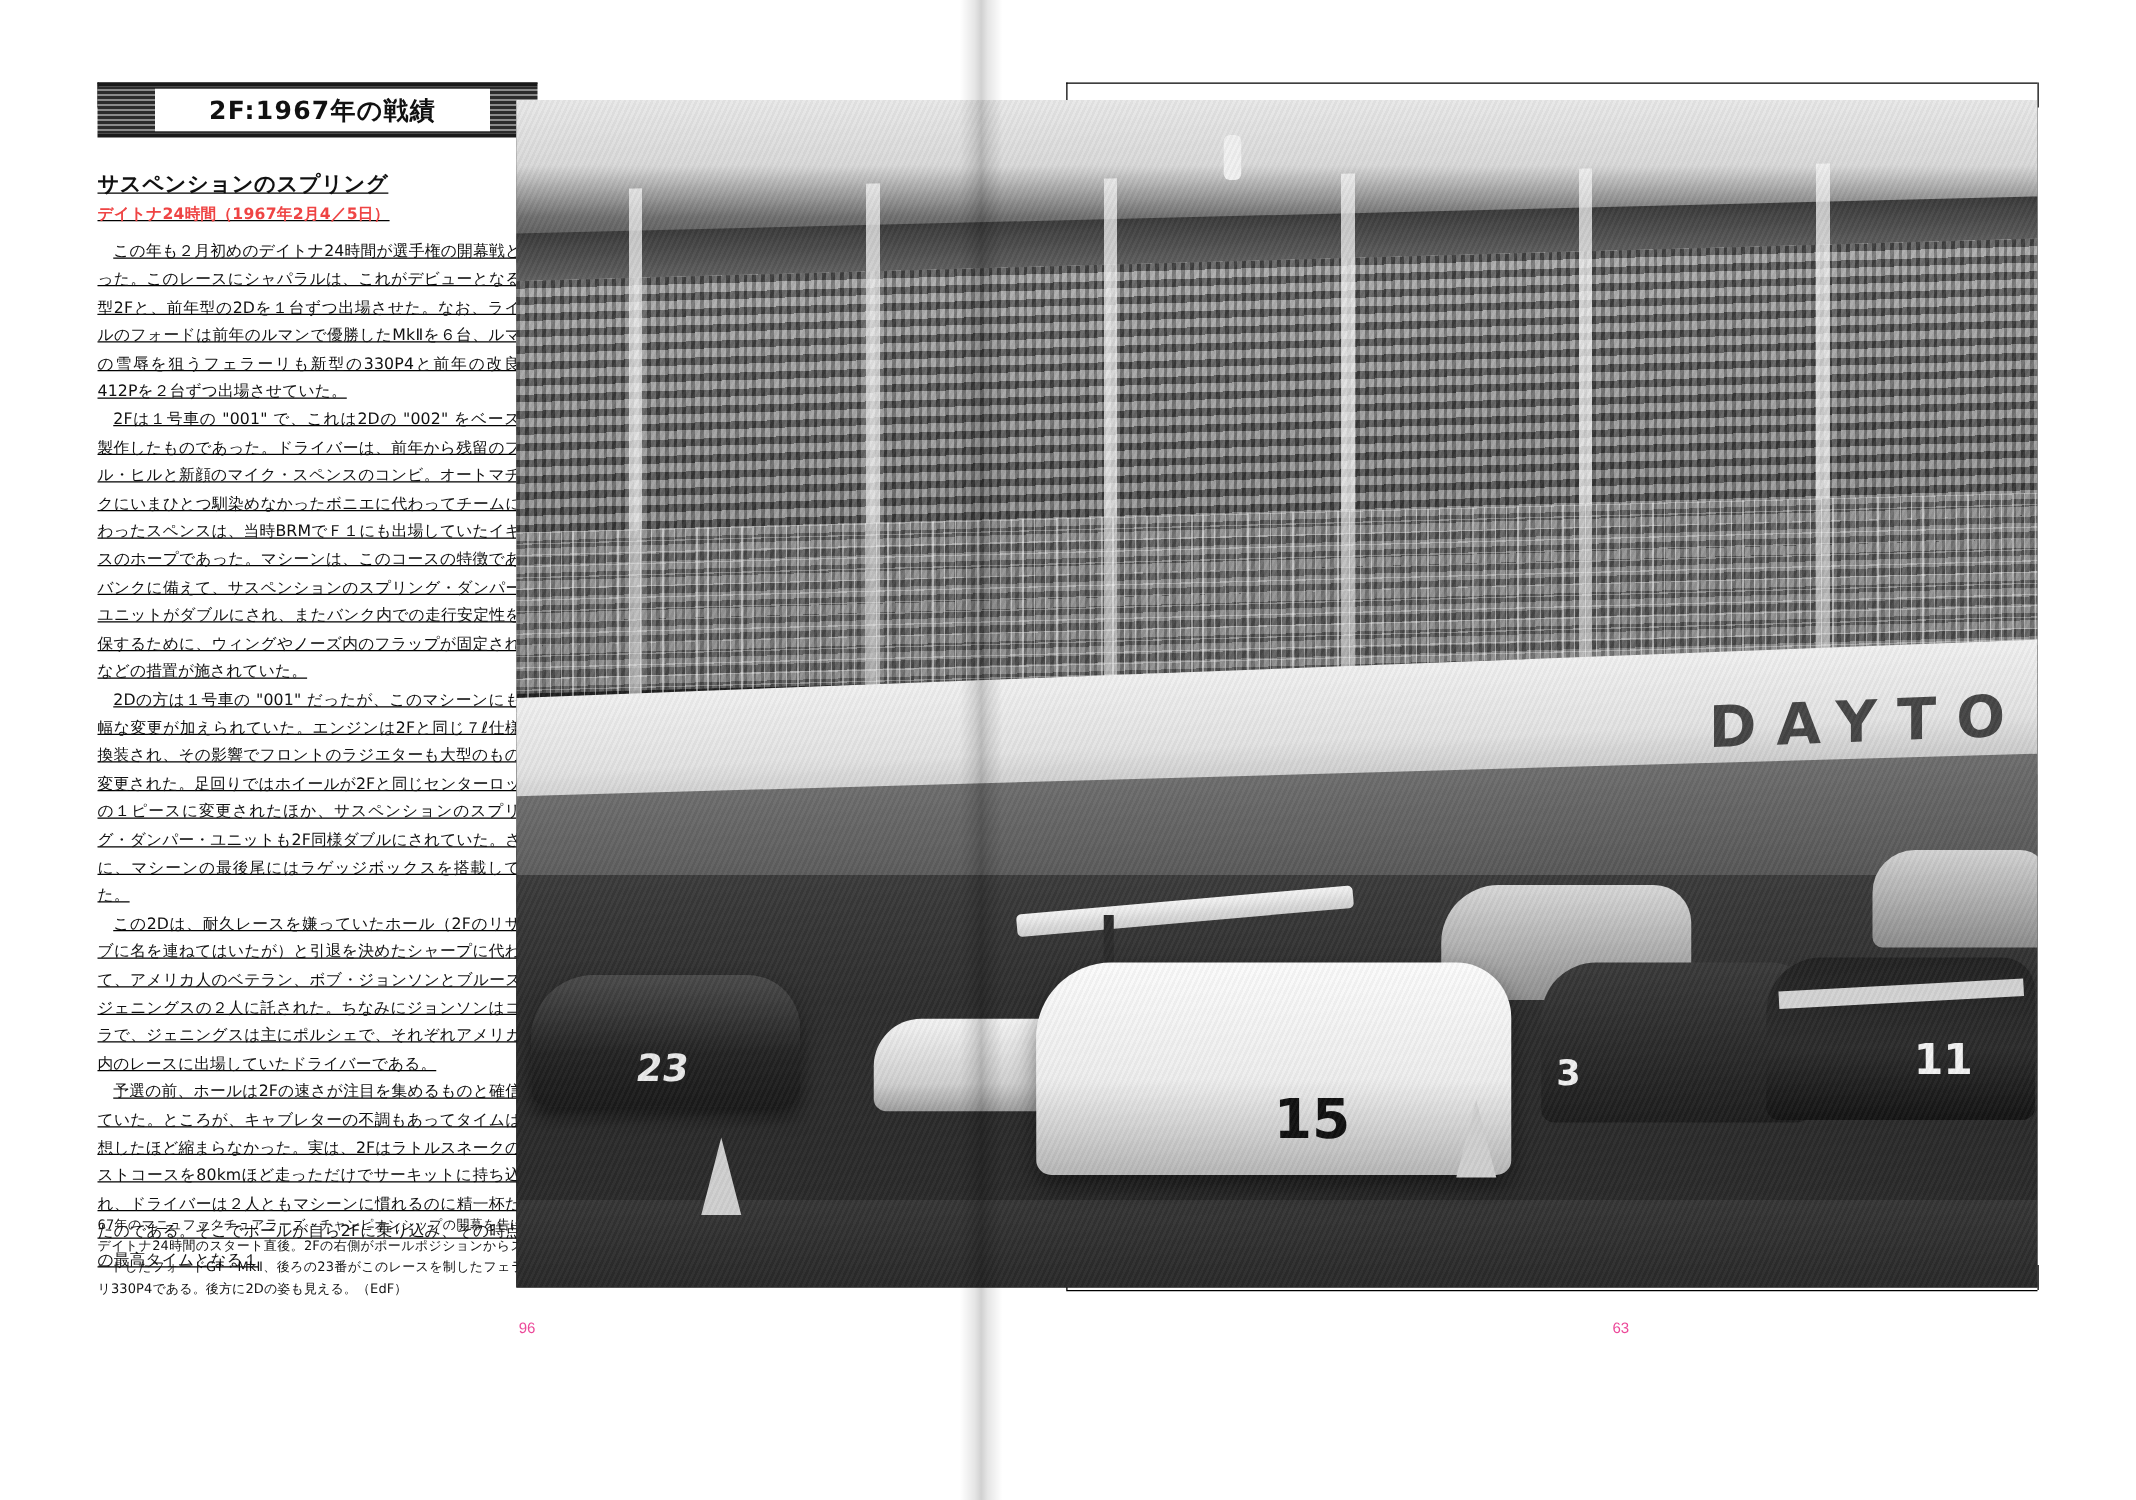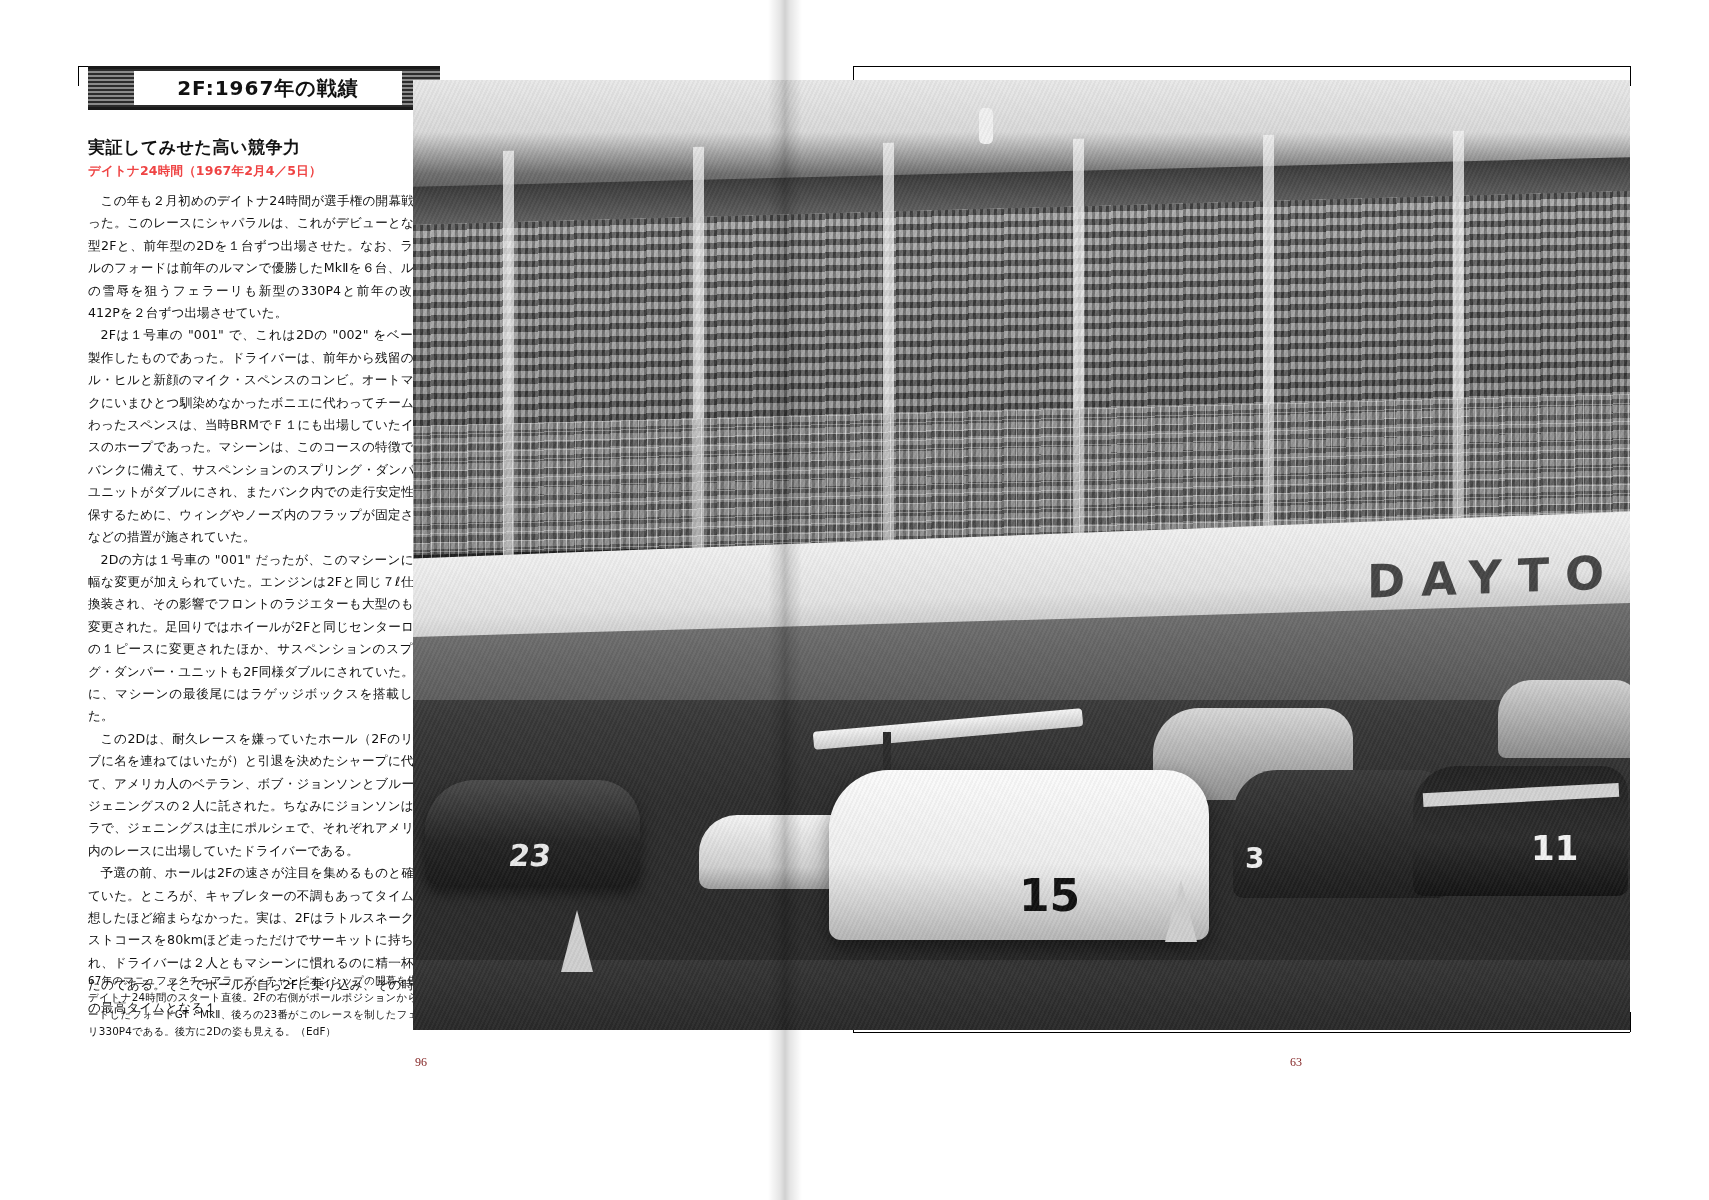--- a/index.html
+++ b/index.html
@@ -24,24 +24,25 @@
   .crop {
     position: absolute;
     background: #000;
   }
   .crop.h { height: 1px; }
   .crop.v { width: 1px; }
 
   
   .left-page {
     position: absolute;
-    left: 88px;
+    left: 78px;
     top: 66px;
     width: 352px;
     height: 966px;
+    text-decoration: underline;
   }
   .headline-bar {
     position: relative;
     height: 38px;
     border-top: 3px solid #1a1a1a;
     border-bottom: 3px solid #1a1a1a;
     margin-bottom: 26px;
     background:
       repeating-linear-gradient(to bottom,
         #2b2b2b 0px, #2b2b2b 2px,
@@ -103,23 +104,23 @@
     font-size: 10.4px;
     line-height: 1.62;
     color: #121212;
     text-align: justify;
     letter-spacing: 0.1px;
   }
 
   
   .folio {
     position: absolute;
-    font-family: Liberation Serif, serif;
+    font-family: Liberation Sans, sans-serif;
     font-size: 12px;
-    color: #7f1d1d;
+    color: #ec4899;
   }
   .folio-left  { left: 415px; top: 1055px; }
   .folio-right { left: 1290px; top: 1055px; }
 
   
   .photo-wrap {
     position: absolute;
     left: 413px;
     top: 80px;
     width: 1217px;
@@ -314,21 +315,21 @@
   <div class="crop v" style="left:853px; top:66px; height:20px;"></div>
 
   <div class="left-page">
 
     <div class="headline-bar">
       <div class="title-plate">
         <span class="title-text">2F:1967年の戦績</span>
       </div>
     </div>
 
-    <div class="sub-head">実証してみせた高い競争力</div>
+    <div class="sub-head">サスペンションのスプリング</div>
     <div class="sub-head2">デイトナ24時間（1967年2月4／5日）</div>
 
     <div class="body-col">
       <p>この年も２月初めのデイトナ24時間が選手権の開幕戦となった。このレースにシャパラルは、これがデビューとなる新型2Fと、前年型の2Dを１台ずつ出場させた。なお、ライバルのフォードは前年のルマンで優勝したMkⅡを６台、ルマンの雪辱を狙うフェラーリも新型の330P4と前年の改良型412Pを２台ずつ出場させていた。</p>
       <p>2Fは１号車の "001" で、これは2Dの "002" をベースに製作したものであった。ドライバーは、前年から残留のフィル・ヒルと新顔のマイク・スペンスのコンビ。オートマチックにいまひとつ馴染めなかったボニエに代わってチームに加わったスペンスは、当時BRMでＦ１にも出場していたイギリスのホープであった。マシーンは、このコースの特徴であるバンクに備えて、サスペンションのスプリング・ダンパー・ユニットがダブルにされ、またバンク内での走行安定性を確保するために、ウィングやノーズ内のフラップが固定されるなどの措置が施されていた。</p>
       <p>2Dの方は１号車の "001" だったが、このマシーンにも大幅な変更が加えられていた。エンジンは2Fと同じ７ℓ仕様に換装され、その影響でフロントのラジエターも大型のものに変更された。足回りではホイールが2Fと同じセンターロックの１ピースに変更されたほか、サスペンションのスプリング・ダンパー・ユニットも2F同様ダブルにされていた。さらに、マシーンの最後尾にはラゲッジボックスを搭載していた。</p>
       <p>この2Dは、耐久レースを嫌っていたホール（2Fのリザーブに名を連ねてはいたが）と引退を決めたシャープに代わって、アメリカ人のベテラン、ボブ・ジョンソンとブルース・ジェニングスの２人に託された。ちなみにジョンソンはコブラで、ジェニングスは主にポルシェで、それぞれアメリカ国内のレースに出場していたドライバーである。</p>
       <p>予選の前、ホールは2Fの速さが注目を集めるものと確信していた。ところが、キャブレターの不調もあってタイムは予想したほど縮まらなかった。実は、2Fはラトルスネークのテストコースを80kmほど走っただけでサーキットに持ち込まれ、ドライバーは２人ともマシーンに慣れるのに精一杯だったのである。そこでホールが自ら2Fに乗り込み、その時点での最高タイムとなる１</p>
     </div>
 

